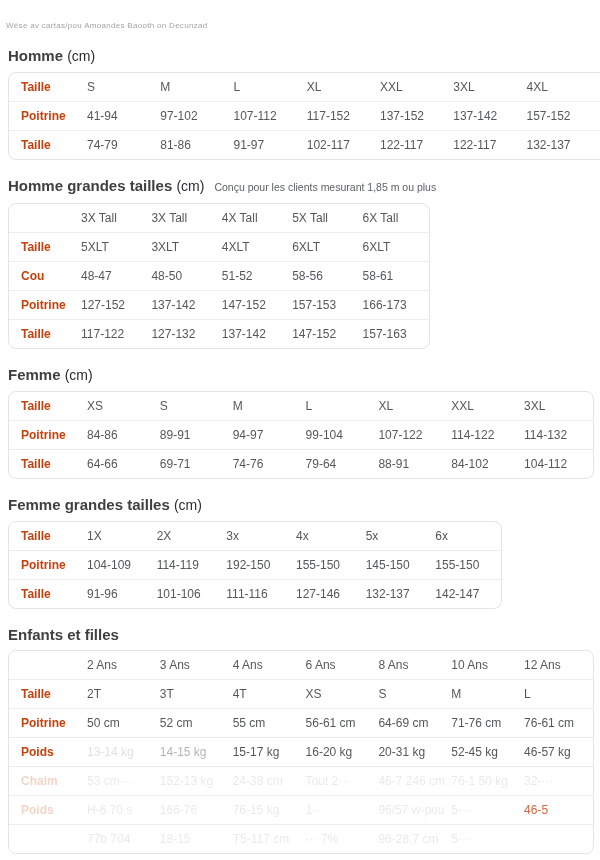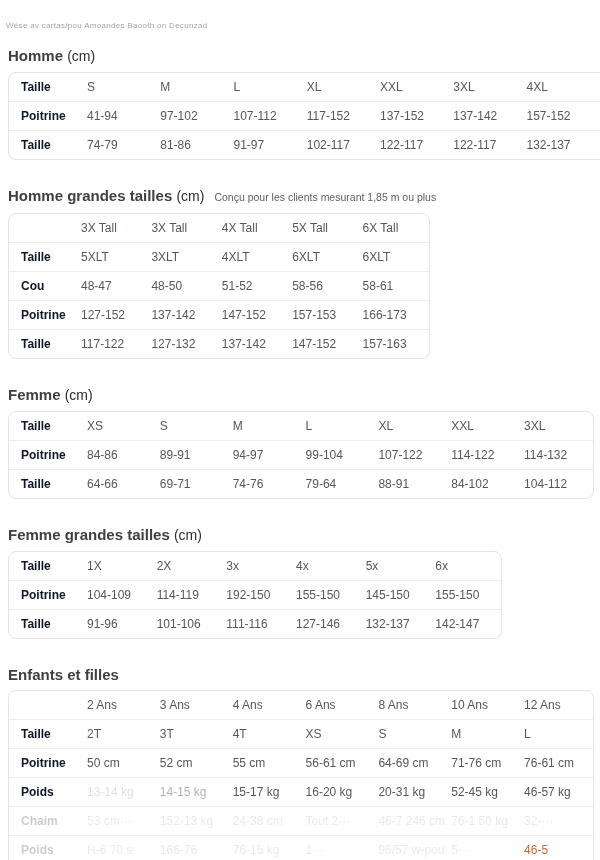--- a/index.html
+++ b/index.html
@@ -7,35 +7,35 @@
     width:600px;height:860px;overflow:hidden;
     font-family:"Liberation Sans","DejaVu Sans",sans-serif;
     color:#54585a;
     padding-top:20px;box-sizing:border-box;
   }
   .wm{
     margin:0 0 0 6px;font-size:8px;line-height:12px;color:#8f9396;
     letter-spacing:.3px;opacity:.85;white-space:nowrap;
   }
   .sec{margin:14px 0 0 8px;}
-  .sec + .sec{margin-top:26px;}
+  .sec + .sec{margin-top:16px;}
   .sec-head{margin:0 0 6px 0;font-size:15px;line-height:19px;}
   .t-main{font-weight:700;color:#404040;}
   .t-unit{font-weight:400;font-size:14px;color:#2a2d2e;}
   .t-sub{font-weight:400;font-size:10.5px;color:#5b5f61;margin-left:10px;}
   .tbl{
     border:1px solid #e2e4e5;border-radius:8px;overflow:hidden;
     background:#fff;
   }
   .tbl table{table-layout:fixed;border-collapse:collapse;font-size:12px;}
   .tbl th,.tbl td{
     text-align:left;font-weight:400;padding:7px 4px;color:#54585a;
     white-space:nowrap;overflow:hidden;
   }
-  .tbl th.lbl{font-weight:700;color:#0f172a;padding-left:12px;}
+  .tbl th.lbl{font-weight:700;color:#c2410c;padding-left:12px;}
   .tbl tbody tr{border-top:1px solid #ededee;}
   .tbl-homme{width:660px;}
   .tbl-homme col.c0{width:74px;}
   .tbl-homme-grandes{width:420px;}
   .tbl-homme-grandes col.c0{width:68px;}
   .tbl-femme{width:584px;}
   .tbl-femme col.c0{width:74px;}
   .tbl-femme-grandes{width:492px;}
   .tbl-femme-grandes col.c0{width:74px;}
   .tbl-enfants{width:584px;}

